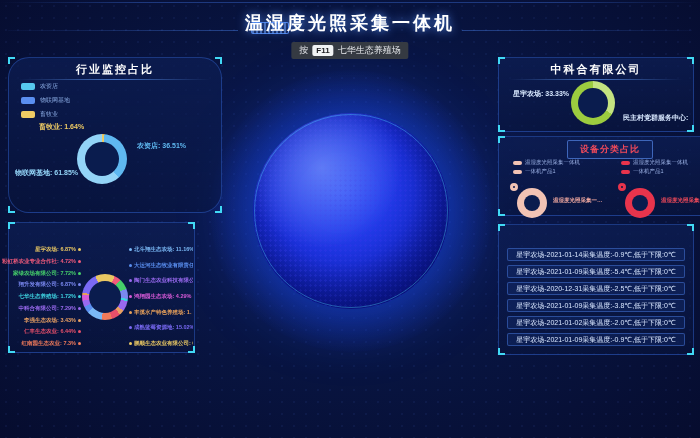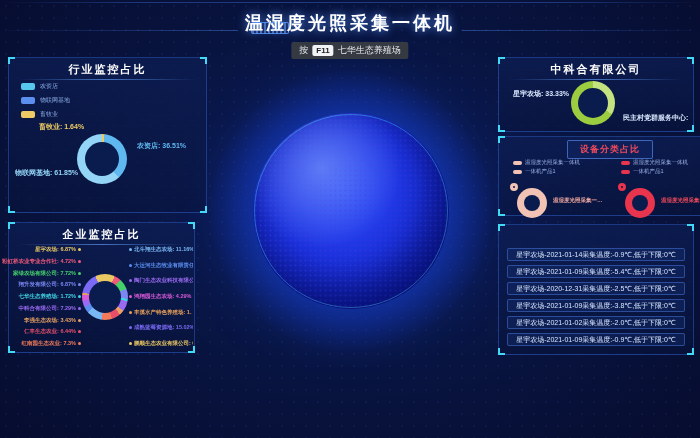--- a/index.html
+++ b/index.html
@@ -48,21 +48,21 @@
   .c{position:absolute;width:7px;height:7px;border:0 solid #41d9f5;z-index:3;}
   .c.tl{top:-1px;left:-1px;border-top-width:2px;border-left-width:2px;}
   .c.tr{top:-1px;right:-1px;border-top-width:2px;border-right-width:2px;}
   .c.bl{bottom:-1px;left:-1px;border-bottom-width:2px;border-left-width:2px;}
   .c.br{bottom:-1px;right:-1px;border-bottom-width:2px;border-right-width:2px;}
 
   .donut{position:relative;border-radius:50%;}
   .donut .hole{position:absolute;background:#0a1c4e;border-radius:50%;}
 
   
-  .p1{left:8px;top:57px;width:199px;height:156px;}
+  .p1{left:8px;top:57px;width:214px;height:156px;border-radius:21px;}
   .legend{position:absolute;top:24px;left:12px;margin:0;padding:0;list-style:none;}
   .legend li{display:flex;align-items:center;gap:5px;margin:0 0 5px 0;
     font-size:6px;color:#8fb0e8;white-space:nowrap;}
   .legend .sw{width:14px;height:7px;border-radius:2px;flex:none;}
   .d1{position:absolute;left:68px;top:76px;width:50px;height:50px;}
   .d1 .hole{inset:8px;}
   .co{position:absolute;font-size:7px;font-weight:bold;white-space:nowrap;}
   .co1{top:64px;left:30px;}
   .co2{top:83px;left:128px;}
   .co3{top:110px;left:6px;}
@@ -158,21 +158,20 @@
     <span class="co co1" style="color: rgb(238, 203, 100);">畜牧业: 1.64%</span>
     <span class="co co2" style="color: rgb(95, 184, 240);">农资店: 36.51%</span>
     <span class="co co3" style="color: rgb(147, 212, 247);">物联网基地: 61.85%</span>
   </section>
 
   <section class="panel p2">
     <span class="c tl"></span>
       <span class="c tr"></span>
       <span class="c bl"></span>
       <span class="c br"></span>
-    <h2>企业监控占比</h2>
     <div class="ent">
       <ul class="elist left">
 
           <li>
             <span style="color: rgb(233, 199, 99);">星宇农场: 6.87%</span>
             <i class="dot" style="background: rgb(233, 199, 99);"></i>
           </li>
 
           <li>
             <span style="color: rgb(240, 90, 122);">彩虹桥农业专业合作社: 4.72%</span>

